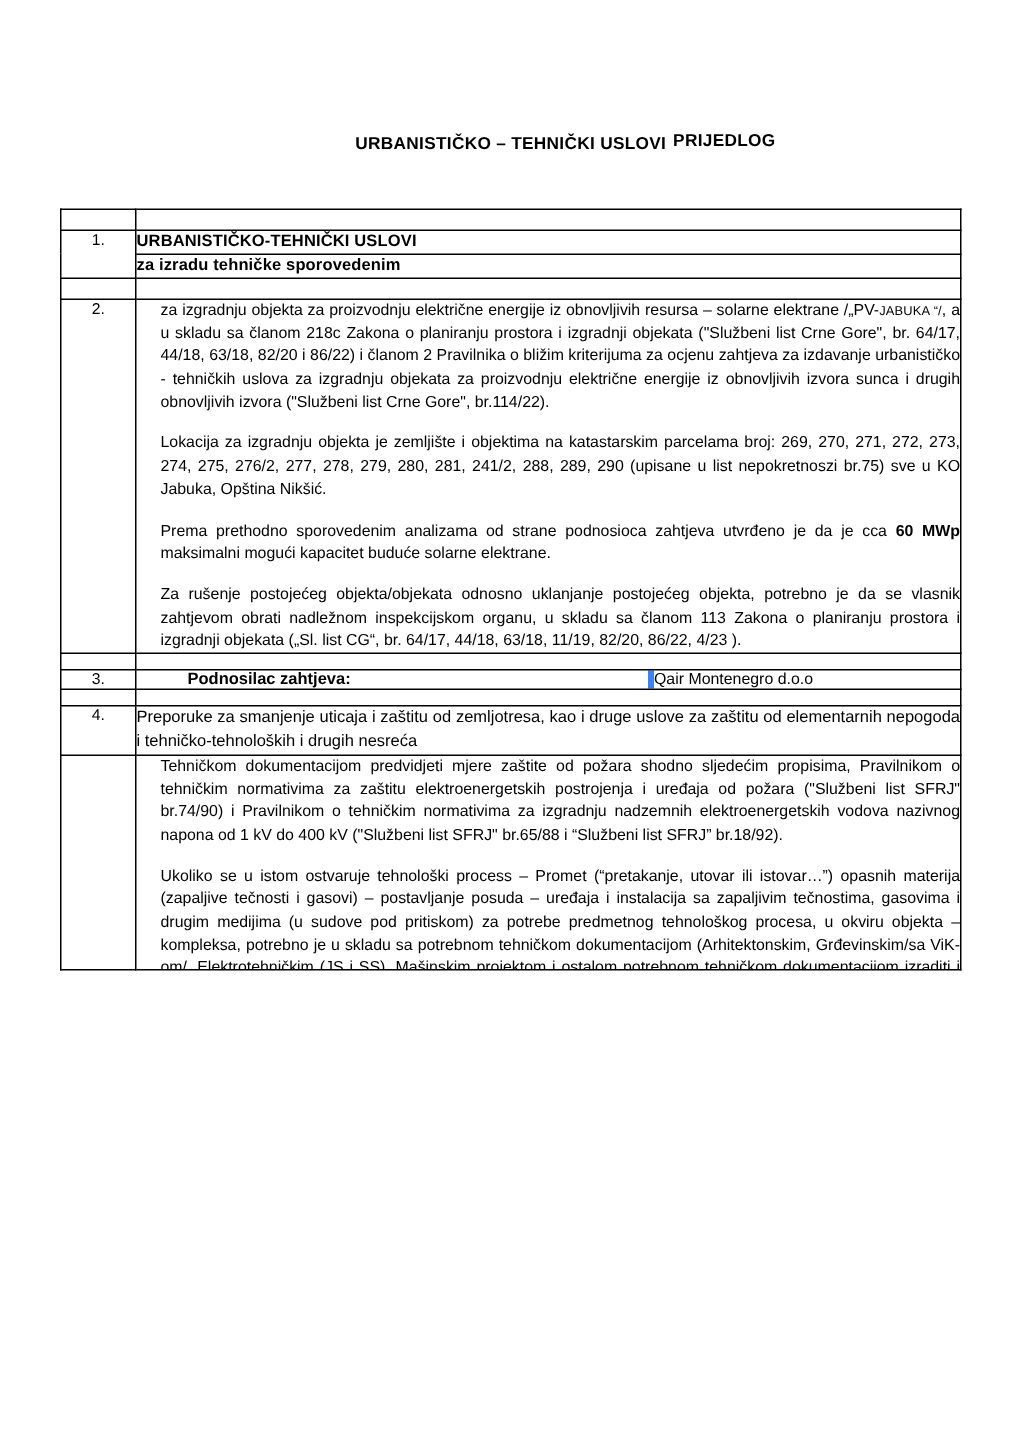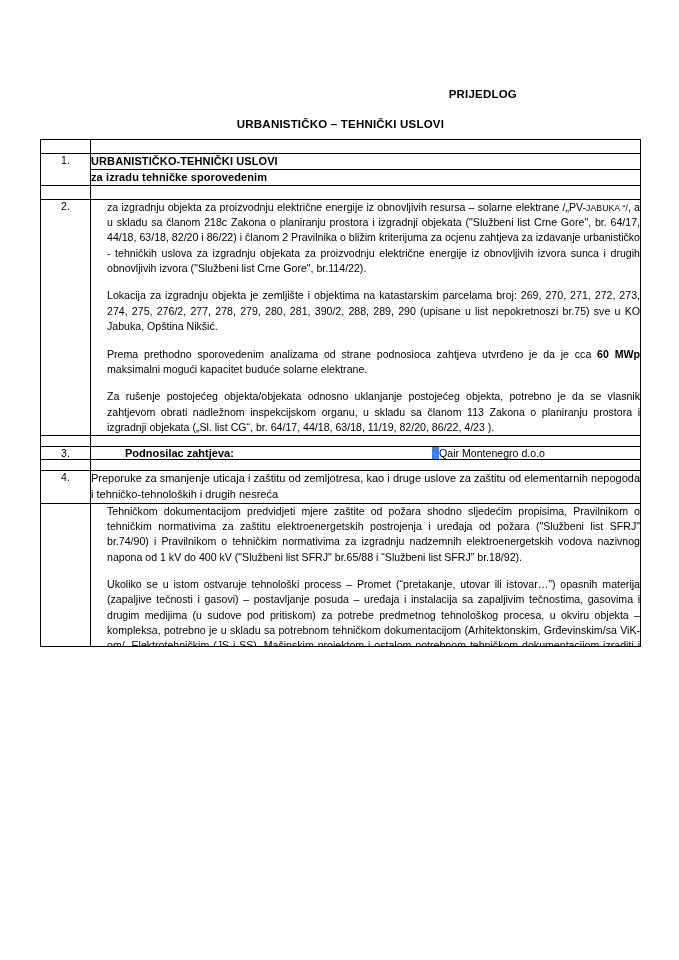--- a/index.html
+++ b/index.html
@@ -28,21 +28,21 @@
     position: absolute;
     right: 38px;
     top: 88px;
     font-size: 11.5px;
     font-weight: bold;
     letter-spacing: 0.2px;
   }
   .hdr-title {
     position: absolute;
     left: 0;
-    top: 118px;
+    top: 90px;
     width: 679px;
     text-align: center;
     font-size: 11.5px;
     font-weight: bold;
     letter-spacing: 0.2px;
     padding-left: 2px;
     box-sizing: border-box;
   }
 
   
@@ -163,41 +163,41 @@
       <tr class="spacer-row">
         <td></td>
         <td></td>
       </tr>
 
       <tr>
         <td class="numcell">2.</td>
         <td class="body-cell">
           <p class="para"><span>za izgradnju objekta za proizvodnju električne energije iz obnovljivih resursa – solarne elektrane /„PV-</span><span class="smallcaps">JABUKA “/</span><span>, a u skladu sa članom 218c Zakona o planiranju prostora i izgradnji objekata ("Službeni list Crne Gore", br. 64/17, 44/18, 63/18, 82/20 i 86/22) i članom 2 Pravilnika o bližim kriterijuma za ocjenu zahtjeva za izdavanje urbanističko - tehničkih uslova za izgradnju objekata za proizvodnju električne energije iz obnovljivih izvora sunca i drugih obnovljivih izvora ("Službeni list Crne Gore", br.114/22).</span></p>
 
-          <p class="para nojust">Lokacija za izgradnju objekta je zemljište i objektima na katastarskim parcelama broj: 269, 270, 271, 272, 273, 274, 275, 276/2, 277, 278, 279, 280, 281, 390/2, 288, 289, 290 (upisane u list nepokretnoszi br.75) sve u KO Jabuka, Opština Nikšić.</p>
+          <p class="para nojust">Lokacija za izgradnju objekta je zemljište i objektima na katastarskim parcelama broj: 269, 270, 271, 272, 273, 274, 275, 276/2, 277, 278, 279, 280, 281, 241/2, 288, 289, 290 (upisane u list nepokretnoszi br.75) sve u KO Jabuka, Opština Nikšić.</p>
 
           <p class="para"><span>Prema prethodno sporovedenim analizama od strane podnosioca zahtjeva utvrđeno je da je cca </span><b>60 MWp</b><span> maksimalni mogući kapacitet buduće solarne elektrane.</span></p>
 
           <p class="para">Za rušenje postojećeg objekta/objekata odnosno uklanjanje postojećeg objekta, potrebno je da se vlasnik zahtjevom obrati nadležnom inspekcijskom organu, u skladu sa članom 113 Zakona o planiranju prostora i izgradnji objekata („Sl. list CG“, br. 64/17, 44/18, 63/18, 11/19, 82/20, 86/22, 4/23 ).</p>
         </td>
       </tr>
 
       <tr class="spacer-row-sm">
         <td></td>
         <td></td>
       </tr>
 
       <tr>
         <td class="numcell">3.</td>
         <td style="padding:0;">
           <table style="width:100%;border-collapse:collapse;table-layout:fixed;">
             <tbody>
                 <tr>
               <td class="label-cell" style="border:none;width:307px;padding-left:34px;">Podnosilac zahtjeva:</td>
-              <td class="value-cell" style="border:none;border-left:7px solid #3b82f6;">Qair Montenegro d.o.o</td>
+              <td class="value-cell" style="border:none;border-left:4px solid #3b82f6;">Qair Montenegro d.o.o</td>
             </tr>
           </tbody>
             </table>
         </td>
       </tr>
 
       <tr class="spacer-row-sm">
         <td></td>
         <td></td>
       </tr>

